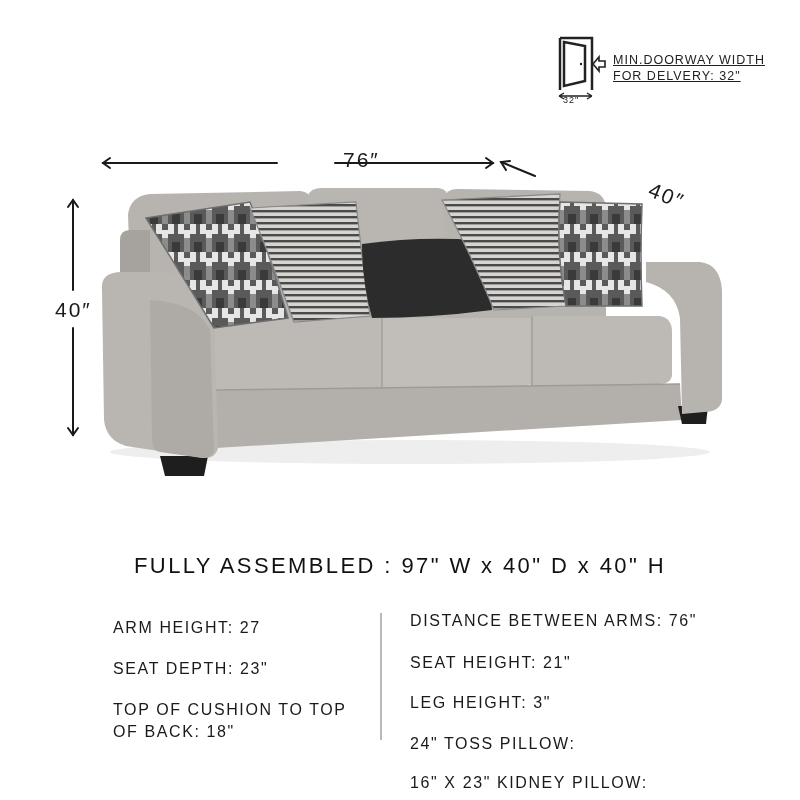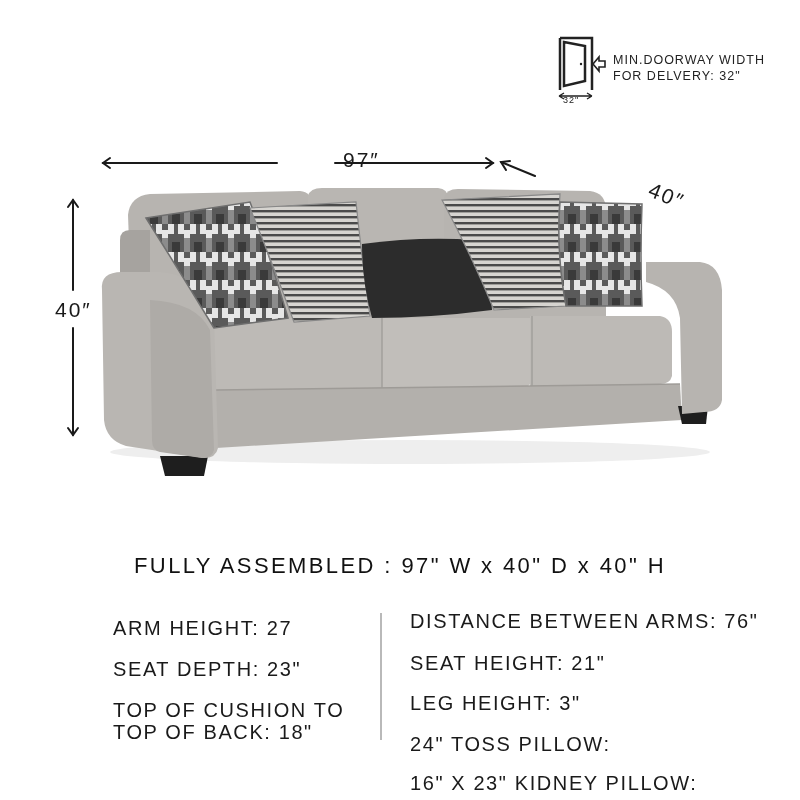--- a/index.html
+++ b/index.html
@@ -1,33 +1,33 @@
 <!DOCTYPE html>
 <html><head>
 <meta charset="utf-8">
 <style>
   html, body { margin: 0; padding: 0; background: #ffffff; }
   body { width: 800px; height: 800px; position: relative; overflow: hidden;
          font-family: "Liberation Sans", "DejaVu Sans", sans-serif; color: #1a1a1a; }
   .abs { position: absolute; }
 
   
-  .door-label { left: 613px; top: 52px; font-size: 12.5px; letter-spacing: 1px; line-height: 16px; color: #222; }
+  .door-label { left: 613px; top: 52px; font-size: 12.5px; letter-spacing: 1px; line-height: 16px; color: #222; text-decoration: underline; }
   .door-label div { white-space: nowrap; }
   .door-sub { left: 563px; top: 95px; font-size: 9px; letter-spacing: 1px; color: #222; }
 
   
   .dim { font-size: 21px; letter-spacing: 2px; color: #1a1a1a; }
   .dim-width { left: 343px; top: 148px; }
   .dim-depth { left: 654px; top: 178px; transform: rotate(22deg); transform-origin: left top; }
   .dim-height { left: 55px; top: 298px; }
 
   
   .assembled { left: 0; width: 800px; top: 553px; text-align: center; font-size: 22px; letter-spacing: 2.4px; color: #111; }
-  .spec { font-size: 20px; letter-spacing: 1.6px; color: #1a1a1a; line-height: 22px; }
+  .spec { font-size: 16px; letter-spacing: 1.6px; color: #1a1a1a; line-height: 22px; }
   .divider { left: 380px; top: 613px; width: 2px; height: 127px; background: #b9b9b9; }
 </style>
 </head>
 <body>
 
 <svg class="abs" style="left:556px;top:34px" width="50" height="72" viewBox="0 0 50 72">
   <path d="M4 4 H36 V56" fill="none" stroke="#222" stroke-width="2.5"></path>
   <path d="M4 4 V56" fill="none" stroke="#222" stroke-width="2.5"></path>
   <path d="M8 8 L29 12 V47 L8 52 Z" fill="#fff" stroke="#222" stroke-width="2.5"></path>
   <circle cx="25" cy="30" r="1.2" fill="#222"></circle>
@@ -52,21 +52,21 @@
     <path d="M510 161 L501 162 L506 170"></path>
     <line x1="566" y1="192" x2="595" y2="205"></line>
     <path d="M586 206 L595 205 L590 197"></path>
 
     <line x1="73" y1="200" x2="73" y2="290"></line>
     <path d="M68 207 L73 200 L78 207"></path>
     <line x1="73" y1="328" x2="73" y2="435"></line>
     <path d="M68 428 L73 435 L78 428"></path>
   </g>
 </svg>
-<div class="abs dim dim-width">97″</div>
+<div class="abs dim dim-width">76″</div>
 <div class="abs dim dim-depth">40″</div>
 <div class="abs dim dim-height">40″</div>
 
 <svg class="abs" style="left:0;top:0" width="800" height="500" viewBox="0 0 800 500">
   <defs>
     <pattern id="geo" width="22" height="28" patternUnits="userSpaceOnUse">
       <rect width="22" height="28" fill="#5a5a5a"></rect>
       <path d="M2 0 H8 V6 H14 V0 H20 V10 H14 V28 H8 V10 H2 Z" fill="#e6e6e6"></path>
       <path d="M8 14 H14 V28 H8 Z" fill="#8c8c8c"></path>
       <path d="M0 18 H4 V28 H0 Z M18 18 H22 V28 H18 Z" fill="#3a3a3a"></path>

